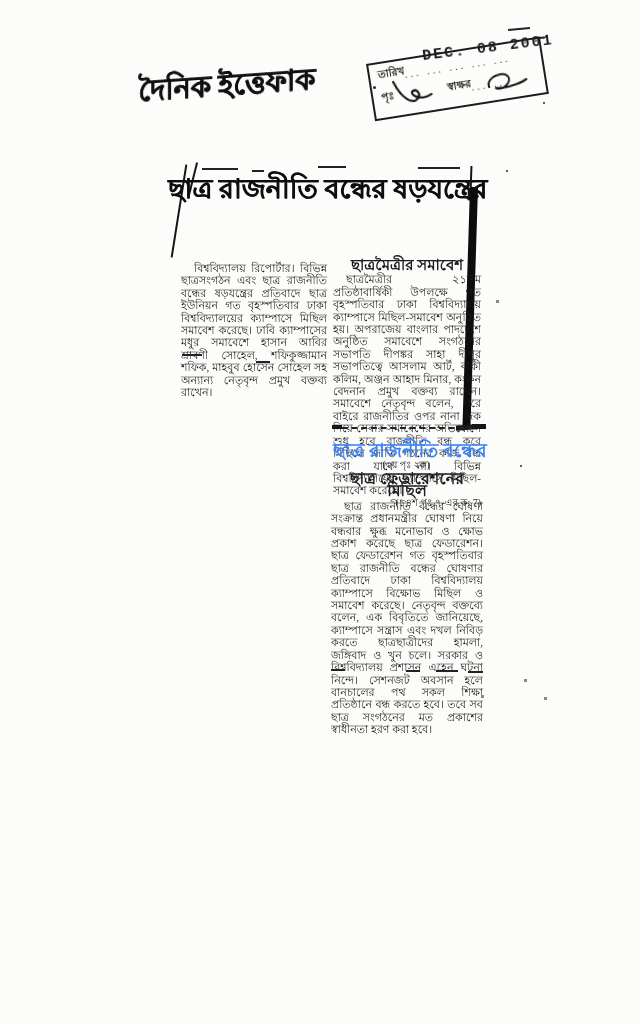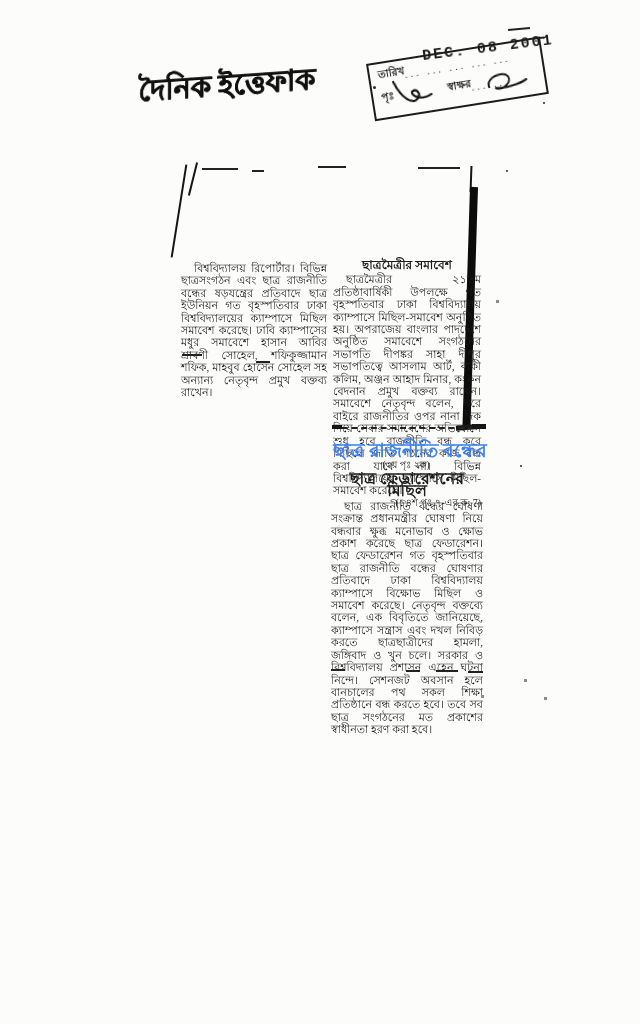--- a/index.html
+++ b/index.html
@@ -46,21 +46,21 @@
   .hline{position:absolute;width:100%;text-align:center;font-weight:bold;color:#0e0e0e;
          text-shadow:0.5px 0 #0e0e0e;filter:blur(0.2px);white-space:nowrap;}
   .hline1{top:8px;font-size:27px;}
   .hline2{top:54px;font-size:26px;}
   .rule{background:#161616;}
   
   .col{position:absolute;font-size:11px;line-height:12.4px;text-align:justify;
        filter:blur(0.25px);color:#1d1d1d;}
   .col p{margin:0;text-indent:13px;}
   .subhead{font-weight:bold;text-align:center;text-indent:0 !important;
-           font-size:12px;margin:0 0 2px 0 !important;}
+           font-size:15px;margin:0 0 2px 0 !important;}
   .cont-ref{text-align:right;font-size:10px;margin-top:1px;text-indent:0 !important;}
   
   .jump-headline{left:332px;top:436px;width:156px;text-align:center;
     font-size:19px;font-weight:bold;color:#3b82f6;filter:blur(0.2px);white-space:nowrap;}
   .jump-ref{left:328px;top:458px;width:156px;text-align:center;font-size:9.5px;}
   .bar{left:470px;top:187px;width:8px;height:240px;background:#0c0c0c;
        transform:rotate(1.8deg);transform-origin:top center;}
 </style>
 </head>
 <body>
@@ -94,20 +94,21 @@
 
   <div class="abs dashmark" style="left:34px;top:8px;width:36px;"></div>
   <div class="abs dashmark" style="left:84px;top:10px;width:12px;"></div>
   <div class="abs dashmark" style="left:150px;top:6px;width:28px;"></div>
   <div class="abs dashmark" style="left:250px;top:7px;width:42px;"></div>
 
   <div class="abs rule" style="left:10px;top:4px;width:2px;height:94px;transform:rotate(9deg);"></div>
   <div class="abs rule" style="left:24px;top:2px;width:2px;height:34px;transform:rotate(14deg);"></div>
 
   <div class="abs rule" style="left:302px;top:6px;width:2px;height:26px;transform:rotate(2deg);"></div>
+  <div class="hline hline1">ছাত্র রাজনীতি বন্ধের ষড়যন্ত্রের</div>
 </div>
 
 <div class="abs bar"></div>
 <div class="abs rule" style="left:456px;top:425px;width:20px;height:5px;transform:rotate(-4deg);"></div>
 
 <div class="col" style="left:181px;top:262px;width:146px;">
   <p>বিশ্ববিদ্যালয় রিপোর্টার। বিভিন্ন ছাত্রসংগঠন এবং ছাত্র রাজনীতি বন্ধের ষড়যন্ত্রের প্রতিবাদে ছাত্র ইউনিয়ন গত বৃহস্পতিবার ঢাকা বিশ্ববিদ্যালয়ের ক্যাম্পাসে মিছিল সমাবেশ করেছে। ঢাবি ক্যাম্পাসের মধুর সমাবেশে হাসান আবির শ্রাবণী সোহেল, শফিকুজ্জামান শফিক, মাহবুব হোসেন সোহেল সহ অন্যান্য নেতৃবৃন্দ প্রমুখ বক্তব্য রাখেন।</p>
 </div>
 <div class="abs dashmark" style="left:182px;top:354px;width:20px;"></div>
 <div class="abs dashmark" style="left:256px;top:361px;width:14px;"></div>

